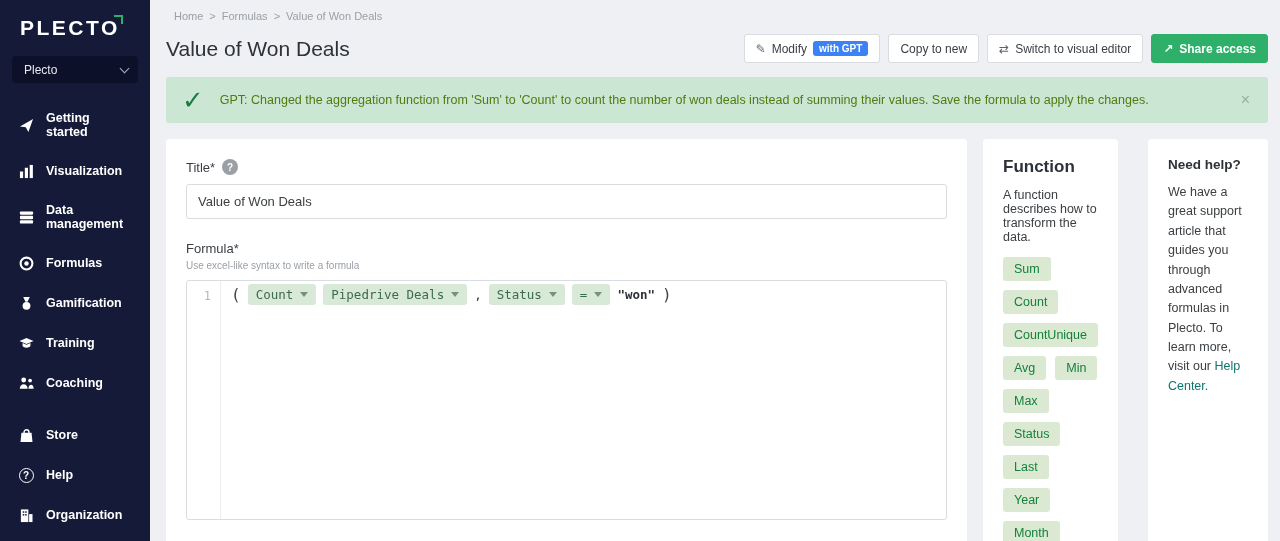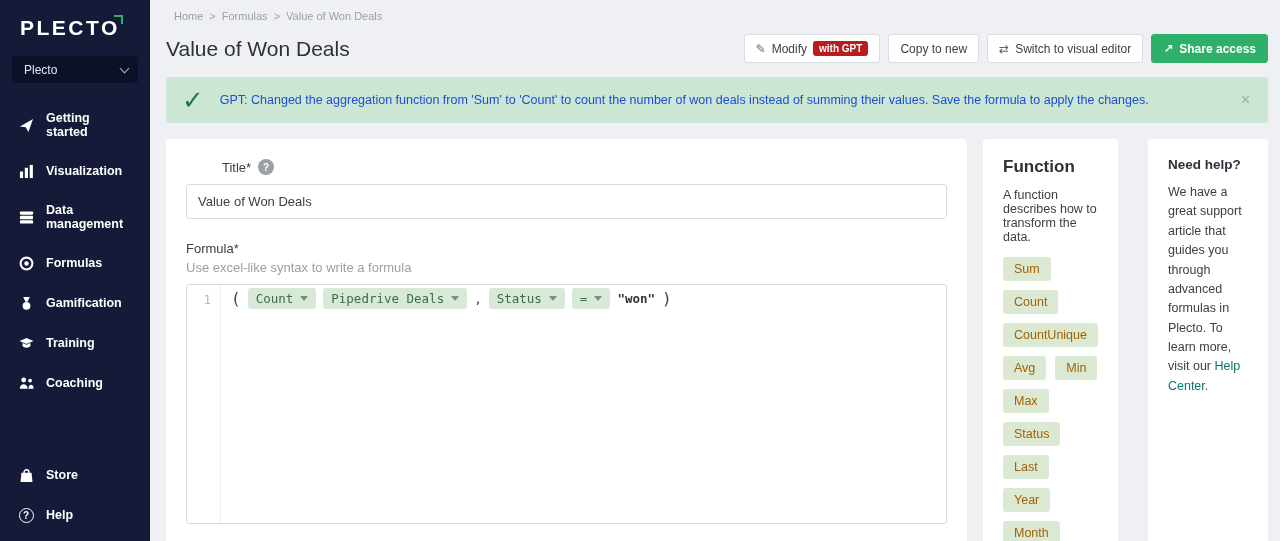--- a/index.html
+++ b/index.html
@@ -21,54 +21,54 @@
 
   
   .main { flex:1; display:flex; flex-direction:column; padding:10px 12px 0 16px; min-width:0; }
   .breadcrumb { font-size:11px; color:#9aa0a6; display:flex; gap:6px; align-items:center;margin-left:8px; }
   .breadcrumb .crumb { cursor:pointer; }
   .header-row { display:flex; justify-content:space-between; align-items:center; margin-top:12px; }
   .page-title { font-size:21px; color:#2d3138; font-weight:normal; }
   .actions { display:flex; gap:8px; }
   .btn { background:#fff; border:1px solid #d9dce0; border-radius:3px; padding:6px 11px; font-size:12px; color:#3c4043; display:flex; align-items:center; gap:6px; cursor:pointer; white-space:nowrap; }
   .btn .ico { font-family:"DejaVu Sans", sans-serif; font-size:12px; color:#5f6368; }
-  .badge-gpt { background:#b91c1c; color:#fff; font-size:10px; padding:2px 6px; border-radius:3px; font-weight:bold; }
+  .badge-gpt { background:#3b82f6; color:#fff; font-size:10px; padding:2px 6px; border-radius:3px; font-weight:bold; }
   .btn-share { background:#2eb06a; border:1px solid #2eb06a; color:#fff; font-weight:bold; }
   .btn-share .ico { color:#fff; }
 
   
   .banner { margin-top:14px; background:#cbe7d4; border-radius:3px; padding:10px 16px; display:flex; align-items:center; gap:16px; }
   .banner-check { font-family:"DejaVu Sans", sans-serif; font-size:26px; font-weight:bold; color:#1a7a44; line-height:1; }
-  .banner-msg { font-size:12.5px; color:#1d4ed8; }
+  .banner-msg { font-size:12.5px; color:#4d7c0f; }
   .banner-close { margin-left:auto; font-size:16px; color:#8fb29c; cursor:pointer; padding:0 2px; }
 
   
   .content { display:flex; gap:16px; margin-top:16px; align-items:flex-start; flex:1; min-height:0; }
   .card { background:#fff; border-radius:4px; }
   .form-card { flex:1; padding:20px; min-height:500px; }
-  .label-row { display:flex; align-items:center; gap:7px; font-size:13px; color:#3a3f45;margin-left:36px; }
+  .label-row { display:flex; align-items:center; gap:7px; font-size:13px; color:#3a3f45; }
   .help-badge { width:16px; height:16px; border-radius:50%; background:#9aa0a6; color:#fff; font-size:10px; font-weight:bold; display:flex; align-items:center; justify-content:center; cursor:pointer; }
   .title-input { margin-top:9px; width:100%; height:35px; border:1px solid #d9dce0; border-radius:3px; padding:0 11px; font-size:13px; color:#3c4043; font-family:"Liberation Sans", sans-serif; }
   .formula-label { margin-top:22px; font-size:13px; color:#3a3f45; }
-  .formula-hint { margin-top:4px; font-size:13px; color:#9aa0a6; }
+  .formula-hint { margin-top:4px; font-size:10px; color:#9aa0a6; }
   .editor { margin-top:9px; border:1px solid #d9dce0; border-radius:3px; height:240px; display:flex; background:#fff; cursor:text; }
   .gutter { width:34px; border-right:1px solid #eceef0; padding:8px 9px 0 0; text-align:right; font-family:"DejaVu Sans Mono", monospace; font-size:12px; color:#b4bac0; }
   .codeline { padding:5px 10px; display:flex; align-items:center; gap:7px; font-family:"DejaVu Sans Mono", monospace; font-size:12.5px; color:#3c4043; height:26px; }
   .paren { font-size:16px; color:#444; }
   .token { background:#d8e9d8; color:#3d6b4d; border-radius:3px; padding:3px 8px; display:inline-flex; align-items:center; gap:7px; cursor:pointer; white-space:nowrap; }
   .token .tchev { width:0; height:0; border-left:4px solid transparent; border-right:4px solid transparent; border-top:5px solid #76917d; }
   .literal { font-weight:bold; color:#2f3338; }
 
   
   .right-col { width:285px; flex-shrink:0; display:flex; flex-direction:row; gap:30px; }
   .func-card { padding:18px 20px 20px; }
   .func-title { font-size:17px; font-weight:bold; color:#2d3138; }
   .func-desc { margin-top:11px; font-size:12.5px; color:#3c4043; }
   .pills { margin-top:13px; display:flex; flex-wrap:wrap; gap:9px; }
-  .pill { background:#dbe9d2; color:#a16207; font-size:12.5px; padding:5px 11px; border-radius:3px; cursor:pointer; }
+  .pill { background:#dbe9d2; color:#15803d; font-size:12.5px; padding:5px 11px; border-radius:3px; cursor:pointer; }
   .help-card { padding:18px 20px 22px; }
   .help-title { font-size:13.5px; font-weight:bold; color:#2d3138; }
   .help-text { margin-top:11px; font-size:12.5px; color:#3c4043; line-height:1.55; }
   .help-link { color:#0f766e; cursor:pointer; }
 </style>
 </head>
 <body>
 
 <aside class="sidebar">
   <div class="logo"><span>PLECT</span><span class="o">O</span></div>
@@ -155,20 +155,33 @@
             <path d="M5.4 6V4.4a2.6 2.6 0 015.2 0V6" fill="none" stroke="#fff" stroke-width="1.5"></path>
           </svg>
       </span>
       <span>Store</span>
     </div>
     <div class="nav-item">
       <span class="nav-icon">
         <span class="icon-qcircle">?</span>
       </span>
       <span>Help</span>
+    </div>
+    <div class="nav-item">
+      <span class="nav-icon">
+        <svg width="15" height="15" viewBox="0 0 16 16">
+            <rect x="2" y="1.5" width="8" height="13.5" fill="#fff"></rect>
+            <rect x="10.8" y="6.5" width="3.6" height="8.5" fill="#fff"></rect>
+            <rect x="4" y="3.5" width="1.6" height="1.6" fill="#141a38"></rect>
+            <rect x="6.6" y="3.5" width="1.6" height="1.6" fill="#141a38"></rect>
+            <rect x="4" y="6.5" width="1.6" height="1.6" fill="#141a38"></rect>
+            <rect x="6.6" y="6.5" width="1.6" height="1.6" fill="#141a38"></rect>
+          </svg>
+      </span>
+      <span>Organization</span>
     </div>
   </div>
 </aside>
 
 <main class="main">
 
   <div class="breadcrumb">
     <span class="crumb">Home</span>
     <span>&gt;</span>
     <span class="crumb">Formulas</span>

